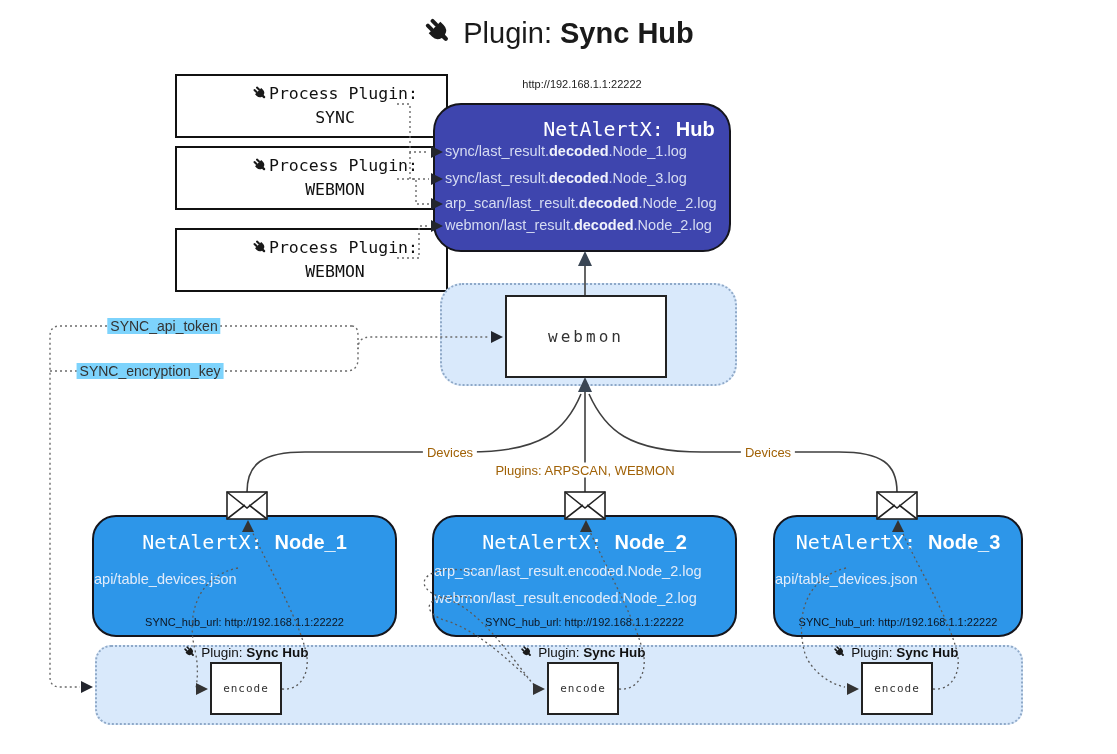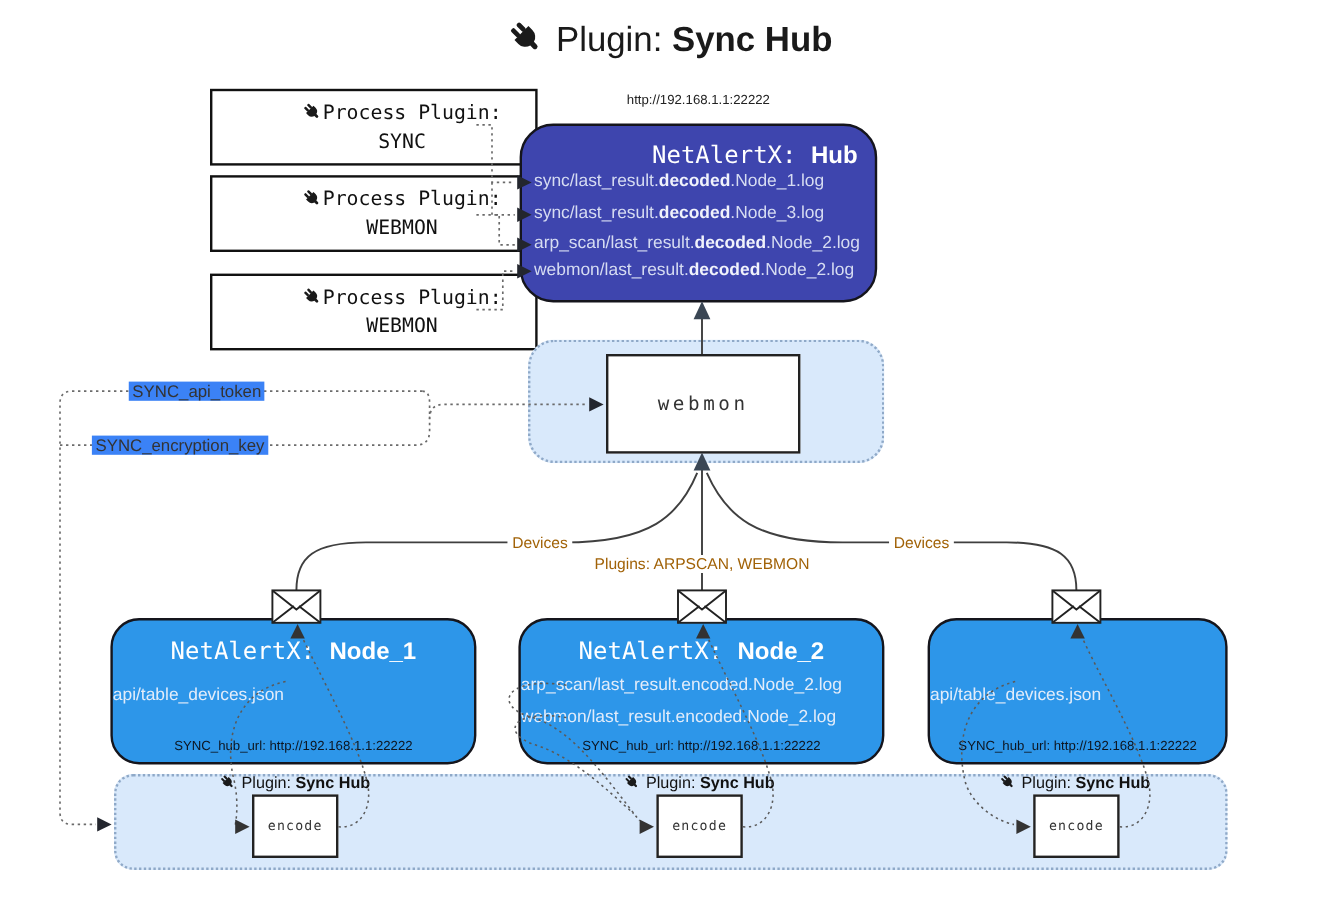--- a/index.html
+++ b/index.html
@@ -38,21 +38,21 @@
   .node-line{left:0;width:100%;text-align:left;font-size:14.5px;color:var(--node_text,#E2ECFA);white-space:nowrap;}
   .node-footer{left:0;bottom:7px;width:100%;text-align:center;font-size:11px;color:#0d1520;}
   
   .band{left:95px;top:645px;width:928px;height:80px;border-radius:16px;
         background:var(--band_bg,#D9E9FB);border:2px dotted var(--band_border,#8FA9C8);box-sizing:border-box;}
   .encode-box{width:72px;height:53px;top:662px;font-size:11px;letter-spacing:1px;}
   .encode-label{top:645px;width:180px;text-align:center;font-size:13.5px;color:#111;white-space:nowrap;}
   .encode-label b{font-weight:700;}
   
   .edge-label{transform:translate(-50%,-50%);background:#fff;padding:0 4px;font-size:13px;color:#a16207;white-space:nowrap;}
-  .setting-label{transform:translate(-50%,-50%);background:#3b82f6;padding:0 3px;font-size:14px;color:#333;white-space:nowrap;}
+  .setting-label{transform:translate(-50%,-50%);background:#7dd3fc;padding:0 3px;font-size:14px;color:#333;white-space:nowrap;}
   svg.overlay{left:0;top:0;width:1117px;height:754px;pointer-events:none;}
 </style>
 </head>
 <body>
 
 <svg style="position:absolute;width:0;height:0" aria-hidden="true">
   <defs>
     <symbol id="plug-sym" viewBox="0 0 28 28">
       <g transform="rotate(-45 14 14)">
         <rect x="9.4" y="1.5" width="3.4" height="7.5" rx="1.3"></rect>
@@ -112,20 +112,21 @@
     <div class="abs node-line" style="top:54px">api/table_devices.json</div>
     <div class="abs node-footer">SYNC_hub_url: http://192.168.1.1:22222</div>
   </div>
   <div class="abs node" style="left:432px;width:305px">
     <div class="abs node-title"><span class="pre">NetAlertX: </span><b>Node_2</b></div>
     <div class="abs node-line" style="top:46px">arp_scan/last_result.encoded.Node_2.log</div>
     <div class="abs node-line" style="top:73px">webmon/last_result.encoded.Node_2.log</div>
     <div class="abs node-footer">SYNC_hub_url: http://192.168.1.1:22222</div>
   </div>
   <div class="abs node" style="left:773px;width:250px">
+    <div class="abs node-title"><span class="pre">NetAlertX: </span><b>Node_3</b></div>
     <div class="abs node-line" style="top:54px">api/table_devices.json</div>
     <div class="abs node-footer">SYNC_hub_url: http://192.168.1.1:22222</div>
   </div>
 
   <div class="abs encode-label" style="left:156px">
     <svg class="plug" width="14" height="14">
         <use href="#plug-sym"></use>
       </svg>
     <span>Plugin: </span><b>Sync Hub</b>
   </div>

